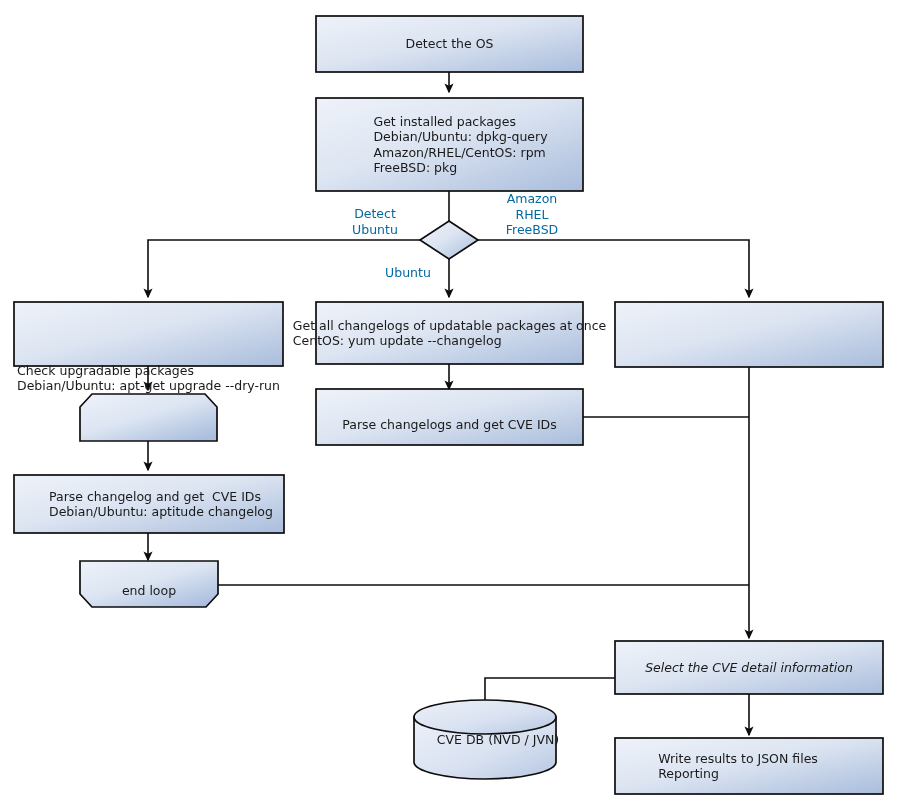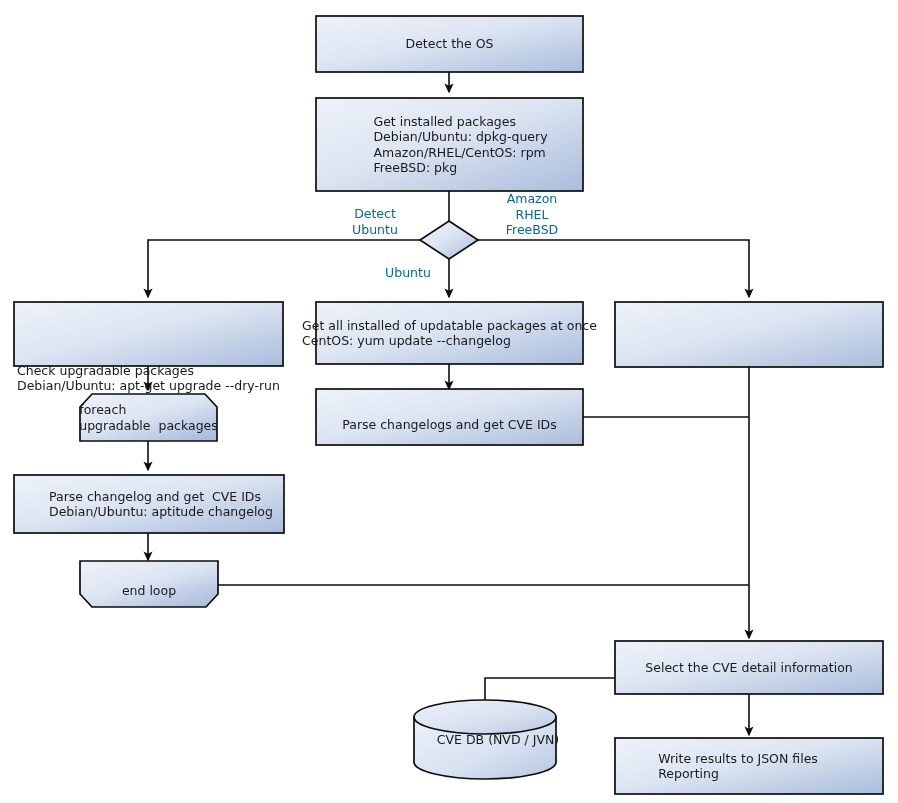--- a/index.html
+++ b/index.html
@@ -140,35 +140,33 @@
   <div class="node-text" style="left:316px; top:16px; width:267px; height:56px;">Detect the OS</div>
 
   <div class="node-text" style="left:316px; top:98px; width:267px; height:93px;margin-left:11px;">Get installed packages
 Debian/Ubuntu: dpkg-query
 Amazon/RHEL/CentOS: rpm
 FreeBSD: pkg</div>
 
   <div class="node-text" style="left:14px; top:302px; width:269px; height:64px;margin-top:44px;">Check upgradable packages
 Debian/Ubuntu: apt-get upgrade --dry-run</div>
 
-  <div class="node-text" style="left:307px; top:302px; width:285px; height:62px;">Get all installed of updatable packages at once
+  <div class="node-text" style="left:307px; top:302px; width:285px; height:62px;">Get all changelogs of updatable packages at once
 CentOS: yum update --changelog</div>
 
 
-  <div class="node-text" style="left:80px; top:394px; width:137px; height:47px;">foreach
-upgradable  packages</div>
 
   <div class="node-text" style="left:316px; top:389px; width:267px; height:72px;">Parse changelogs and get CVE IDs</div>
 
   <div class="node-text" style="left:26px; top:475px; width:270px; height:58px;">Parse changelog and get  CVE IDs
 Debian/Ubuntu: aptitude changelog</div>
 
   <div class="node-text" style="left:80px; top:561px; width:138px; height:60px;">end loop</div>
 
-  <div class="node-text" style="left:615px; top:641px; width:268px; height:53px;">Select the CVE detail information</div>
+  <div class="node-text" style="left:615px; top:641px; width:268px; height:53px;font-style:italic;">Select the CVE detail information</div>
 
   <div class="node-text" style="left:414px; top:717px; width:168px; height:45px;">CVE DB (NVD / JVN)</div>
 
   <div class="node-text" style="left:583px; top:738px; width:268px; height:56px;padding-left:21px;">Write results to JSON files
 Reporting</div>
 
   <div class="edge-label" style="left:336px; top:206px; width:78px;">Detect
 Ubuntu</div>
 
   <div class="edge-label" style="left:489px; top:191px; width:86px;">Amazon

